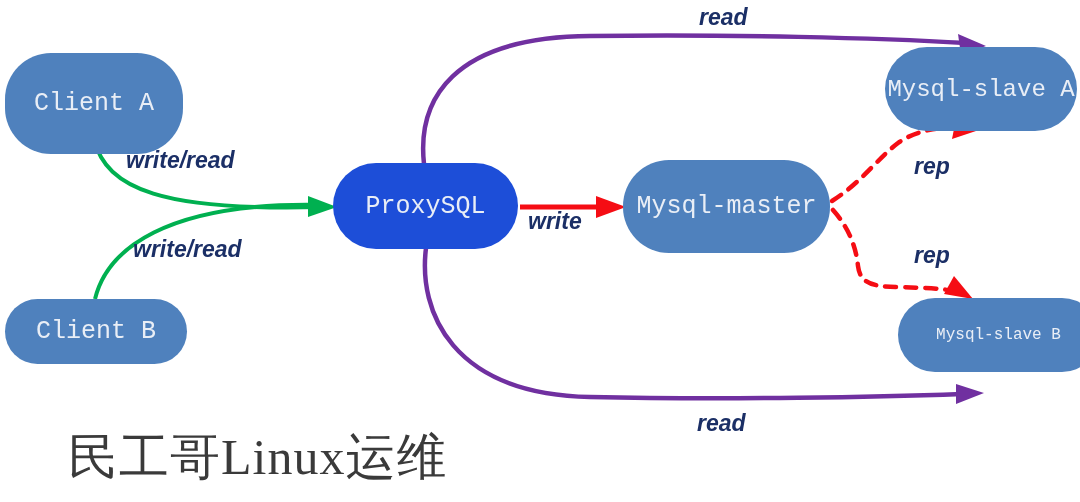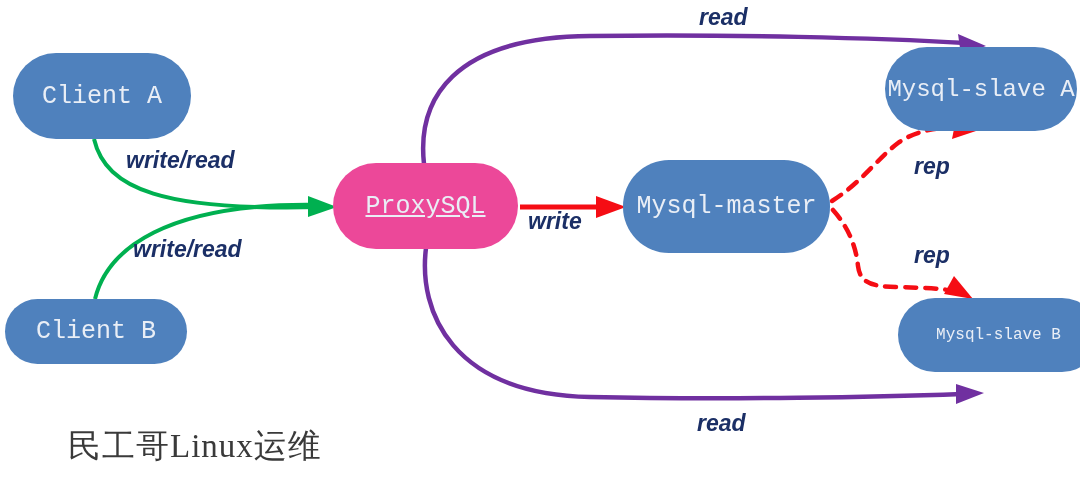--- a/index.html
+++ b/index.html
@@ -15,35 +15,35 @@
   .node{
     position:absolute;
     display:flex;align-items:center;justify-content:center;
     border-radius:46px;
     color:#e9eef6;
     font-family:"Liberation Mono","DejaVu Sans Mono",monospace;
     font-size:25px;
     white-space:nowrap;
   }
   .node-blue{background:#4f81bd;}
-  .node-red{background:#ec4899;text-decoration:underline;}
+  .node-red{background:#1d4ed8;}
   .edge-label{
     position:absolute;
     font-family:"Liberation Sans",sans-serif;
     font-weight:700;
     font-size:23px;
     color:#1b2f66;
     white-space:nowrap;
     font-style:italic;
   }
   .watermark{
     position:absolute;
     left:68px;top:424px;
     font-family:"Liberation Serif","DejaVu Serif",serif;
-    font-size:33px;
+    font-size:50px;
     color:#3a3a3a;
     letter-spacing:1px;
     white-space:nowrap;
   }
 </style>
 </head>
 <body>
 
 <div class="canvas">
 
@@ -63,21 +63,21 @@
     <path class="edge" d="M 426 248 C 418 312, 452 394, 590 397 C 730 400, 880 397, 962 394" stroke-width="4.5" stroke="#7030a0"></path>
     <polygon points="984,393 956,384 956,404" fill="#7030a0"></polygon>
 
     <path class="edge" d="M 832 201 C 862 182, 878 158, 898 143 C 916 130, 940 127, 958 128" stroke-width="4.5" stroke-dasharray="11 9" stroke-linecap="round" stroke="#f50d14"></path>
     <polygon points="982,129 952,139 956,119" fill="#f50d14"></polygon>
 
     <path class="edge" d="M 833 210 C 849 228, 856 247, 858 266 C 860 283, 872 287, 900 287 C 922 288, 940 288, 953 291" stroke-width="4.5" stroke-dasharray="11 9" stroke-linecap="round" stroke="#f50d14"></path>
     <polygon points="973,299 944,294 954,276" fill="#f50d14"></polygon>
   </svg>
 
-  <div class="node node-blue" style="left:13px;top:53px;width:178px;height:86px;">
+  <div class="node node-blue" style="left:5px;top:53px;width:178px;height:101px;">
     <span>Client A</span>
   </div>
 
   <div class="node node-blue" style="left:5px;top:299px;width:182px;height:65px;">
     <span>Client B</span>
   </div>
 
   <div class="node node-red" style="left:333px;top:163px;width:185px;height:86px;border-radius:43px;">
     <span>ProxySQL</span>
   </div>

